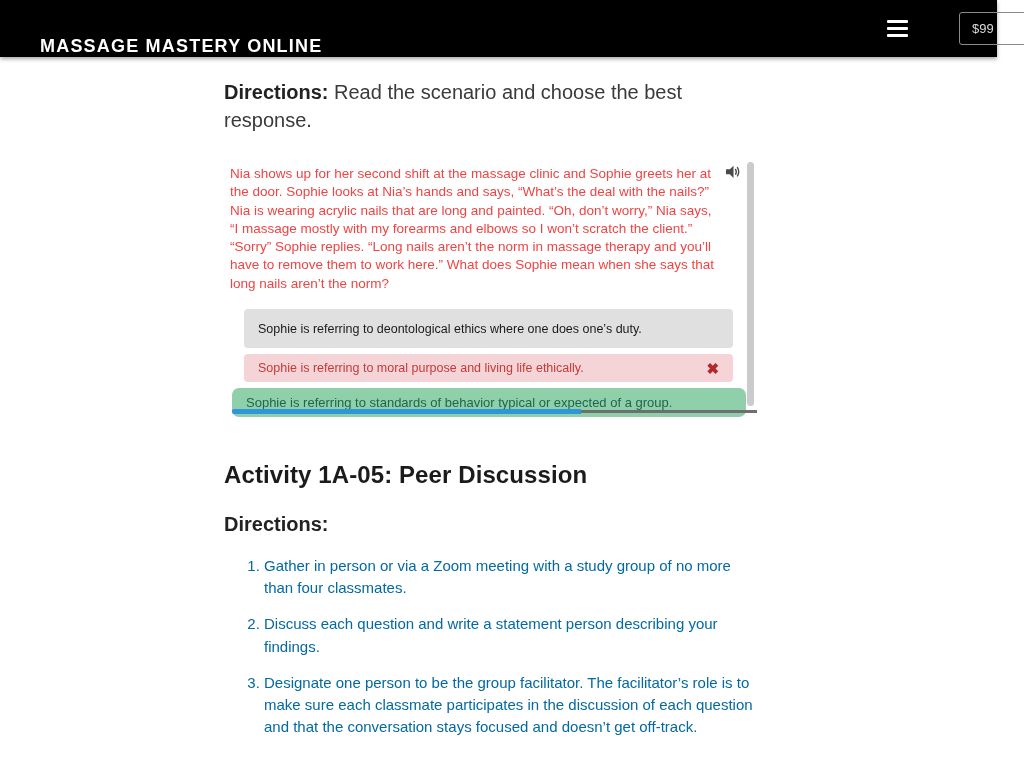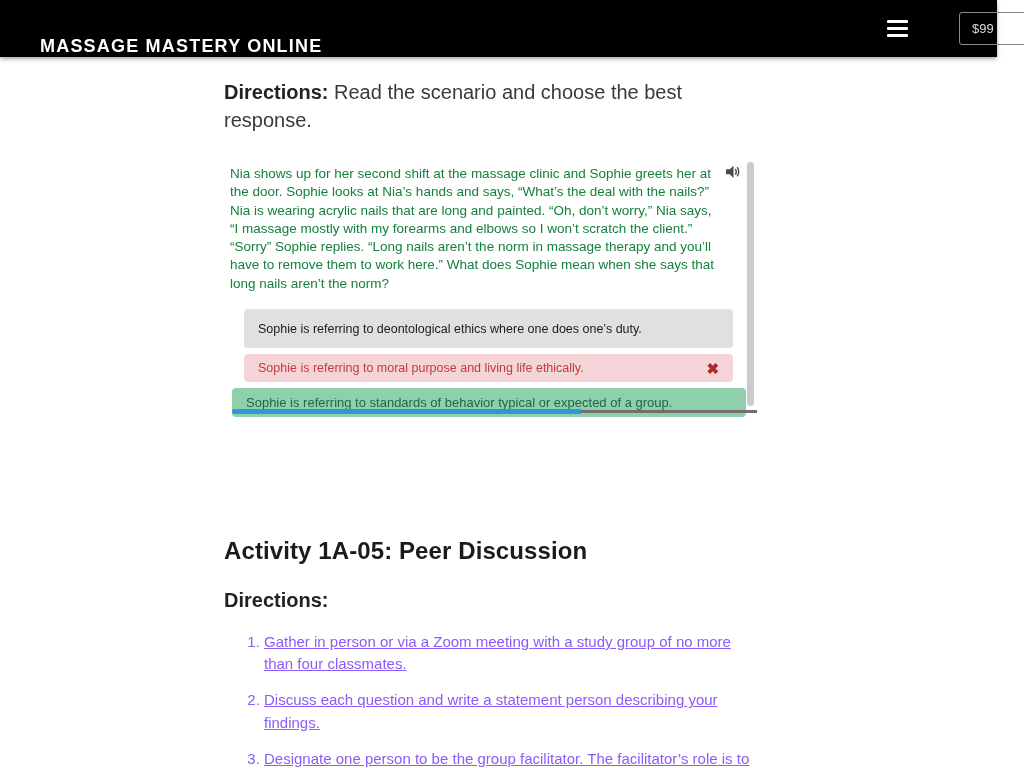--- a/index.html
+++ b/index.html
@@ -27,64 +27,63 @@
     font-family: "Liberation Sans", sans-serif;
     padding: 0 12px; margin-right: -52px; text-align: left; cursor: pointer;
   }
 
   
   .content { margin-left: 224px; width: 540px; }
   h1.activity-title {
     font-size: 24px; font-weight: 700; color: #1b1b1b; letter-spacing: 0.1px;
   }
   .title-04 { margin-top: 48px; }
-  .title-05 { margin-top: 120px; }
+  .title-05 { margin-top: 44px; }
   .directions { margin-top: 21px; font-size: 20px; color: #3a3a3a; line-height: 1.4; }
   .directions b { color: #222; }
 
   
   .quiz-widget {
     position: relative; margin-top: 23px; margin-left: 5px;
     width: 528px; height: 260px; background: #fff;
   }
   .scenario {
     padding: 8px 0 0 1px; width: 492px; font-size: 13.5px; line-height: 18.3px;
-    color: #15803d;
+    color: #ef4444;
   }
   .speaker { position: absolute; top: 8px; right: 16px; cursor: pointer; }
   .scrollbar {
     position: absolute; top: 5px; right: 3px; width: 7px; bottom: 11px;
     background: #c9cbcc; border-radius: 4px; cursor: pointer;
   }
   .options { margin-top: 16px; }
   .option {
     display: flex; align-items: center; border-radius: 4px; cursor: pointer;
     font-size: 12.5px; padding: 0 14px; margin-bottom: 6px;
   }
   .option.neutral  { height: 39px; margin-left: 15px; margin-right: 24px;
     background: #e0e0e0; color: #1a1a1a; }
   .option.incorrect{ height: 28px; margin-left: 15px; margin-right: 24px;
     background: #f4d4d6; color: #c43b3b; text-align: center; }
   .option.correct  { height: 29px; margin-left: 3px;  margin-right: 11px;
-    background: #8fd0ab; color: #20654c; font-size: 13px; }
+    background: #8fd0ab; color: #20654c; font-size: 13px; border-radius: 7px; }
   .x-mark { margin-left: auto; color: #b3282d; font-size: 15px; font-weight: 700; line-height: 1; }
 
   .progress {
     position: absolute; left: 3px; right: 0; bottom: 3px; height: 5px;
     display: flex; align-items: center;
   }
   .progress-fill { height: 5px; background: #2e96d9; border-radius: 2px 0 0 2px; }
   .progress-rest { flex: 1; height: 3.5px; background: #6f6f6f; }
 
   
   ol.steps { margin-top: 17px; padding-left: 40px; }
   ol.steps li {
-    font-size: 15px; color: #8b5cf6; line-height: 1.48; margin-bottom: 14px;
+    font-size: 15px; color: #0369a1; line-height: 1.48; margin-bottom: 14px;
     max-width: 535px;
-    text-decoration: underline;
   }
 </style>
 </head>
 <body>
 
 <header class="app-header">
   <div class="brand">MASSAGE MASTERY ONLINE</div>
   <div class="header-right">
     <div class="hamburger">
       <span></span>

